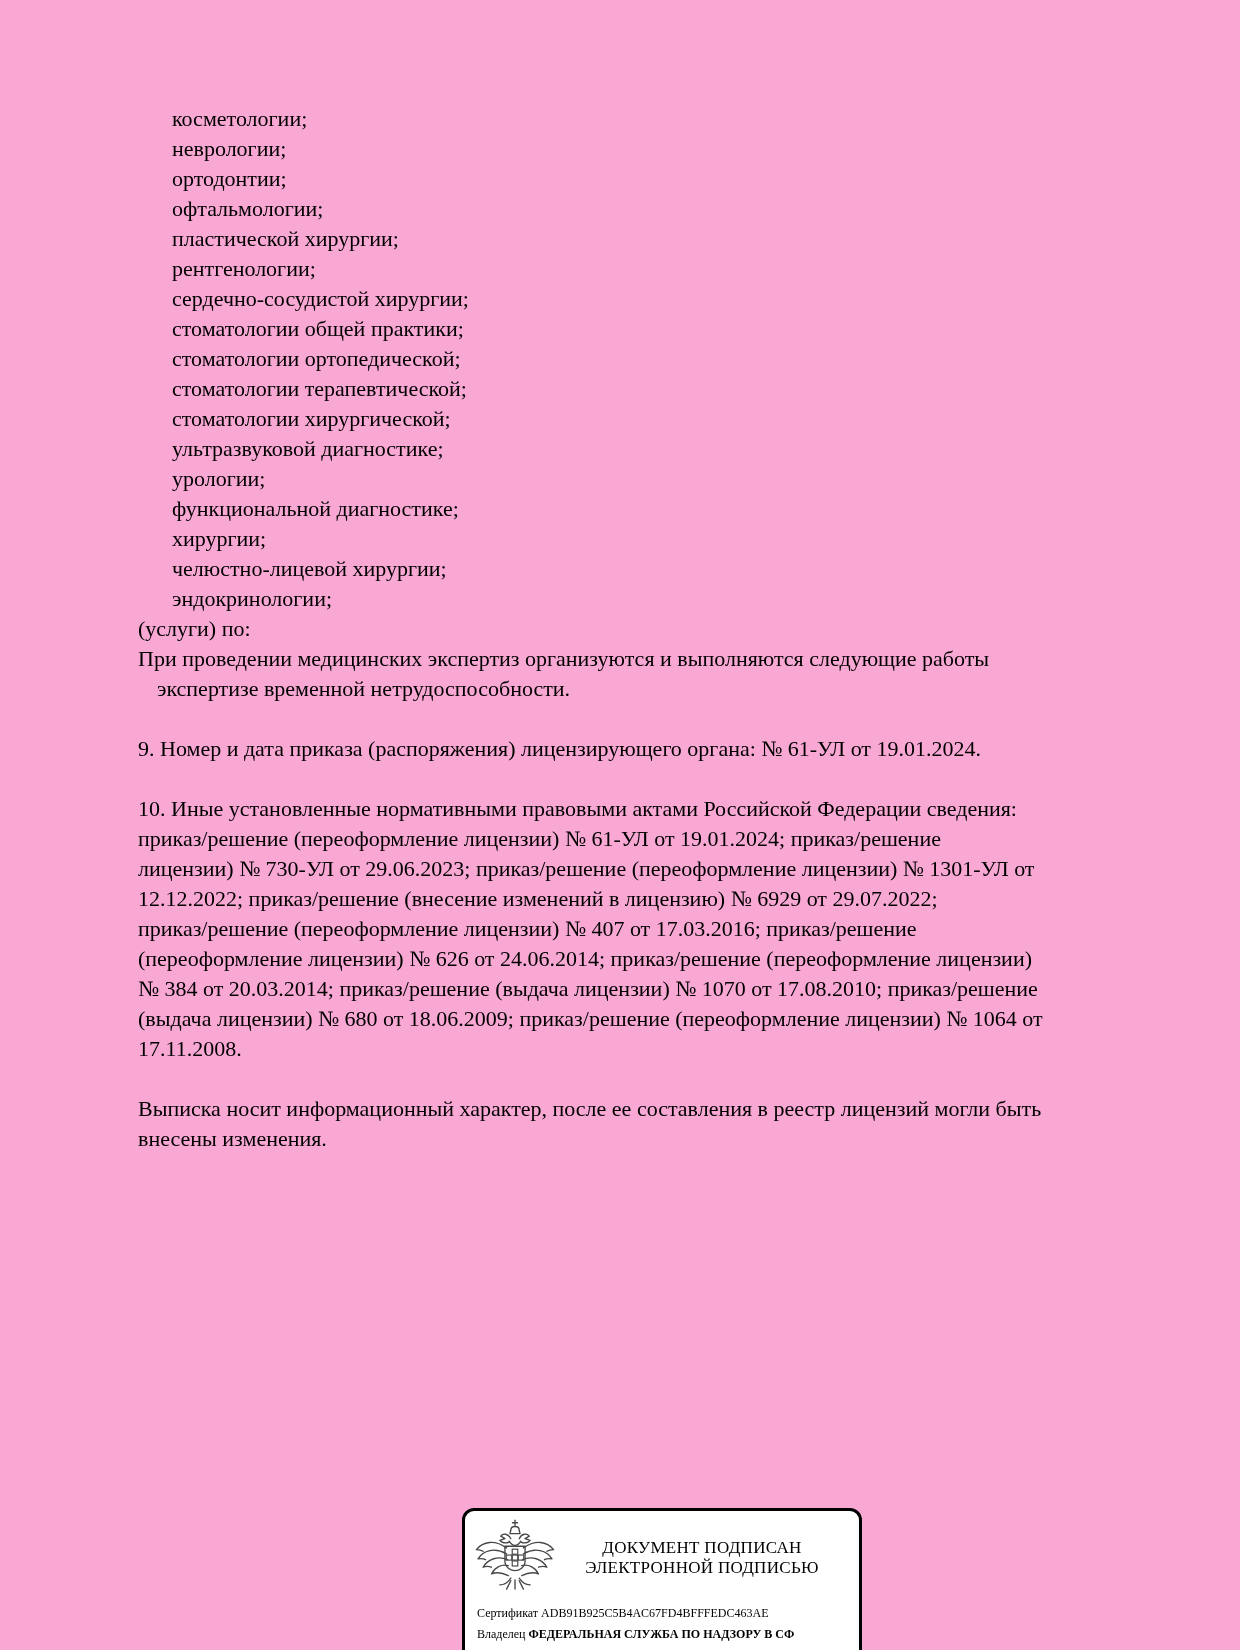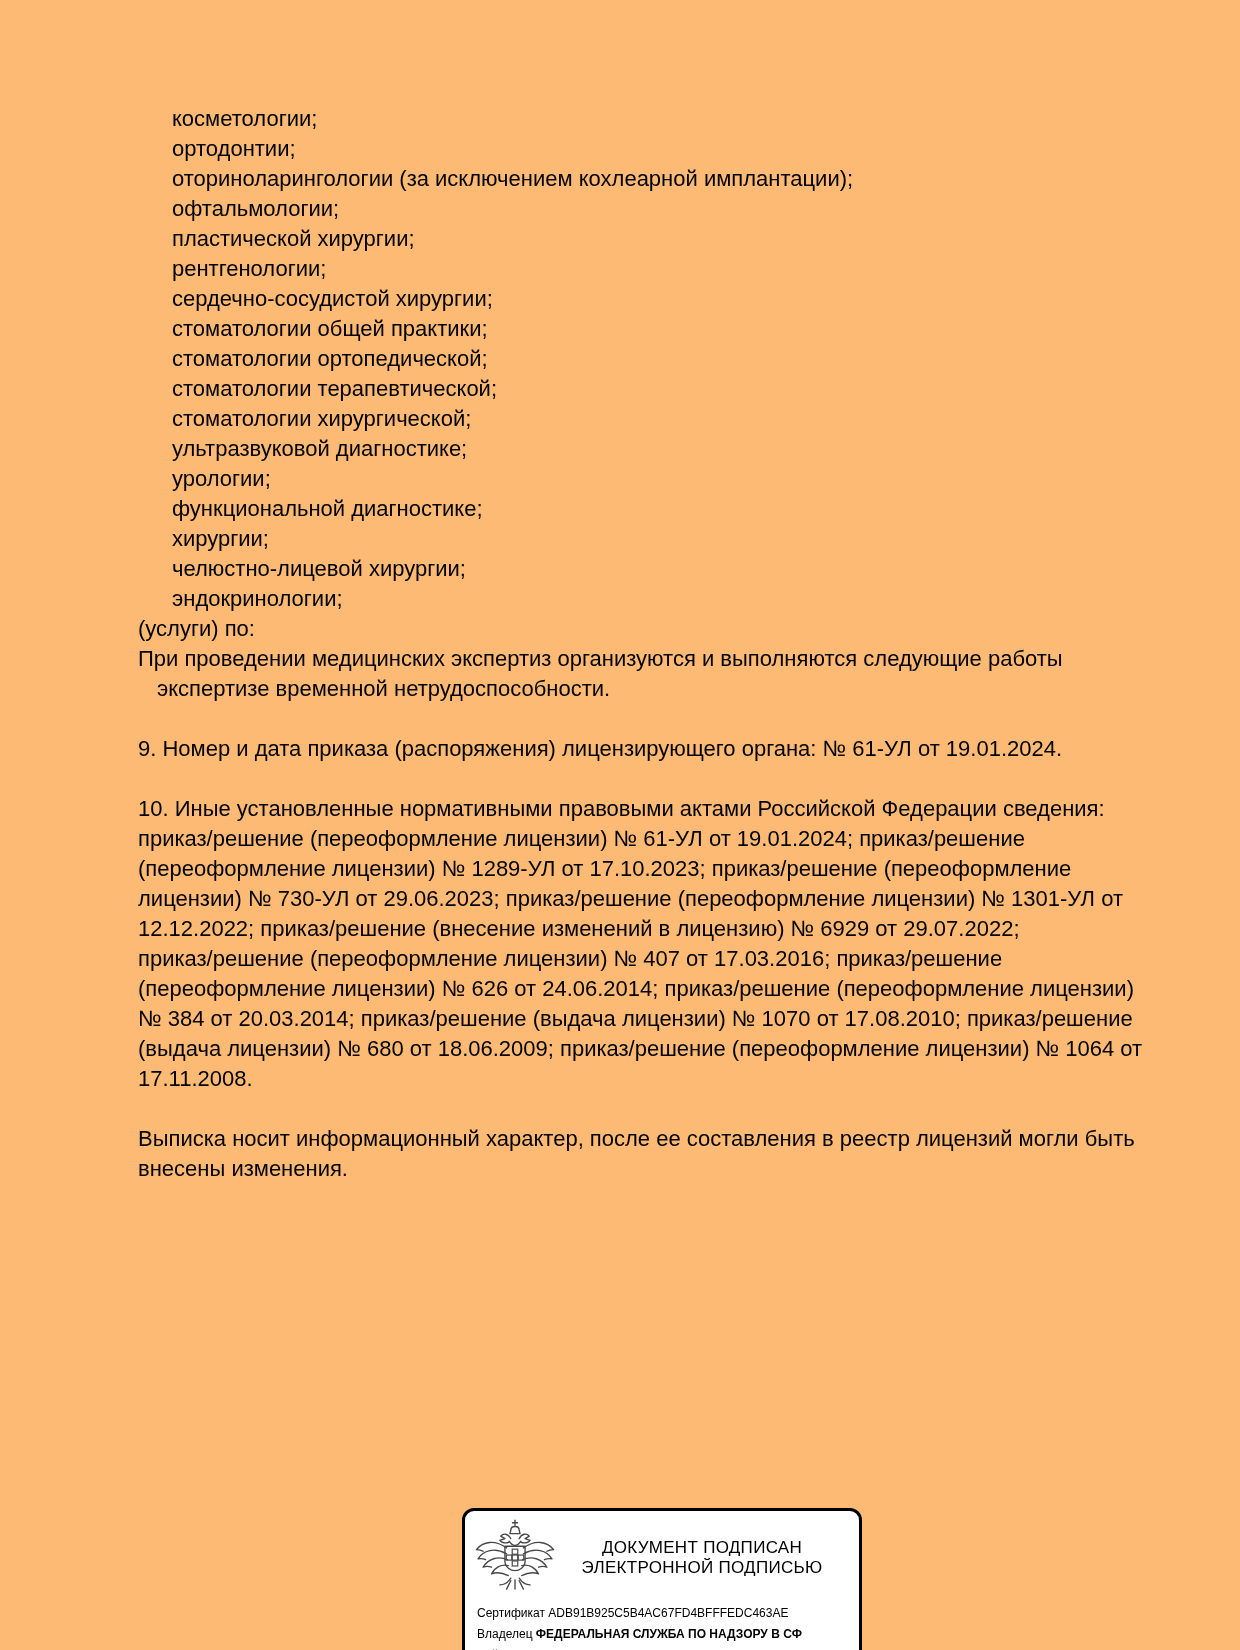--- a/index.html
+++ b/index.html
@@ -1,18 +1,18 @@
 <!DOCTYPE html>
 <html><head>
 <meta charset="utf-8">
 <style>
   html,body { margin:0; padding:0; background:#ffffff; }
   .page {
-    position:relative; width:1240px; height:1650px; background:#fdba74;
-    font-family:Liberation Sans, sans-serif; color:#000000; overflow:hidden;
+    position:relative; width:1240px; height:1650px; background:#f9a8d4;
+    font-family:Liberation Serif, serif; color:#000000; overflow:hidden;
   }
   .content {
     position:absolute; left:138px; top:104px; width:1060px;
     font-size:22px; line-height:30px;
   }
   .line { white-space:nowrap; height:30px; }
   .indent-list { padding-left:34px; }
   .indent-sm { padding-left:19px; }
   .blank { height:30px; }
 
@@ -32,22 +32,22 @@
   .stamp-row { white-space:nowrap; height:21px; }
   .owner-value, .bold { font-weight:bold; }
 </style>
 </head>
 <body>
 
 <div class="page">
   <div class="content">
 
     <div class="line indent-list">косметологии;</div>
+    <div class="line indent-list">неврологии;</div>
     <div class="line indent-list">ортодонтии;</div>
-    <div class="line indent-list">оториноларингологии (за исключением кохлеарной имплантации);</div>
     <div class="line indent-list">офтальмологии;</div>
     <div class="line indent-list">пластической хирургии;</div>
     <div class="line indent-list">рентгенологии;</div>
     <div class="line indent-list">сердечно-сосудистой хирургии;</div>
     <div class="line indent-list">стоматологии общей практики;</div>
     <div class="line indent-list">стоматологии ортопедической;</div>
     <div class="line indent-list">стоматологии терапевтической;</div>
     <div class="line indent-list">стоматологии хирургической;</div>
     <div class="line indent-list">ультразвуковой диагностике;</div>
     <div class="line indent-list">урологии;</div>
@@ -61,21 +61,20 @@
     <div class="line indent-sm">экспертизе временной нетрудоспособности.</div>
 
     <div class="blank"></div>
 
     <div class="line">9. Номер и дата приказа (распоряжения) лицензирующего органа: № 61-УЛ от 19.01.2024.</div>
 
     <div class="blank"></div>
 
     <div class="line">10. Иные установленные нормативными правовыми актами Российской Федерации сведения:</div>
     <div class="line">приказ/решение (переоформление лицензии) № 61-УЛ от 19.01.2024; приказ/решение</div>
-    <div class="line">(переоформление лицензии) № 1289-УЛ от 17.10.2023; приказ/решение (переоформление</div>
     <div class="line">лицензии) № 730-УЛ от 29.06.2023; приказ/решение (переоформление лицензии) № 1301-УЛ от</div>
     <div class="line">12.12.2022; приказ/решение (внесение изменений в лицензию) № 6929 от 29.07.2022;</div>
     <div class="line">приказ/решение (переоформление лицензии) № 407 от 17.03.2016; приказ/решение</div>
     <div class="line">(переоформление лицензии) № 626 от 24.06.2014; приказ/решение (переоформление лицензии)</div>
     <div class="line">№ 384 от 20.03.2014; приказ/решение (выдача лицензии) № 1070 от 17.08.2010; приказ/решение</div>
     <div class="line">(выдача лицензии) № 680 от 18.06.2009; приказ/решение (переоформление лицензии) № 1064 от</div>
     <div class="line">17.11.2008.</div>
 
     <div class="blank"></div>
 

